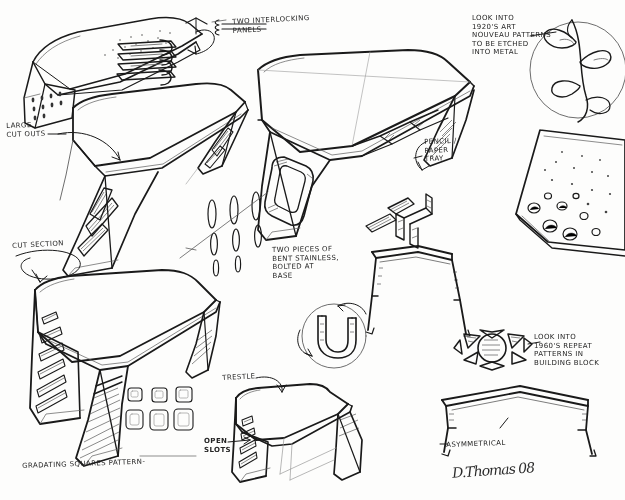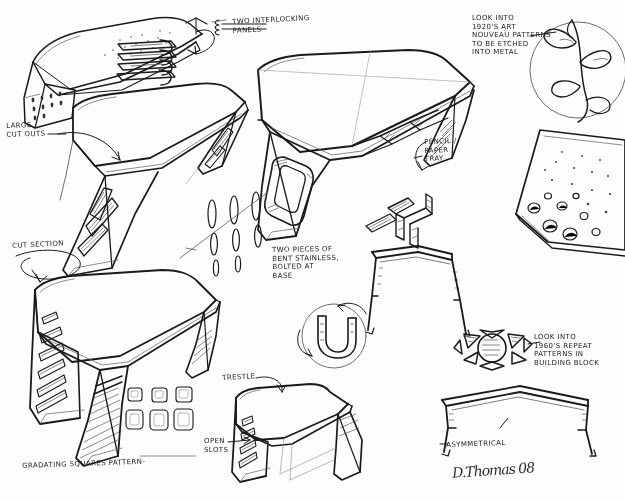--- a/index.html
+++ b/index.html
@@ -521,21 +521,21 @@
 BOLTED AT
 BASE</div>
 
 <div class="note" style="left:534px;top:333px;">LOOK INTO
 1960'S REPEAT
 PATTERNS IN
 BUILDING BLOCK</div>
 
 <div class="note" style="left:222px;top:374px;transform:rotate(-3deg);">TRESTLE</div>
 
-<div class="note" style="left:204px;top:437px;">OPEN
+<div class="note" style="left:204px;top:437px;font-weight:bold;">OPEN
 SLOTS</div>
 
 <div class="note" style="left:446px;top:441px;transform:rotate(-2deg);">ASYMMETRICAL</div>
 
 <div class="note" style="left:22px;top:462px;transform:rotate(-2deg);">GRADATING SQUARES PATTERN-</div>
 
 <div class="sig" style="left:452px;top:462px;">D.Thomas 08</div>
 
 </div>
 

